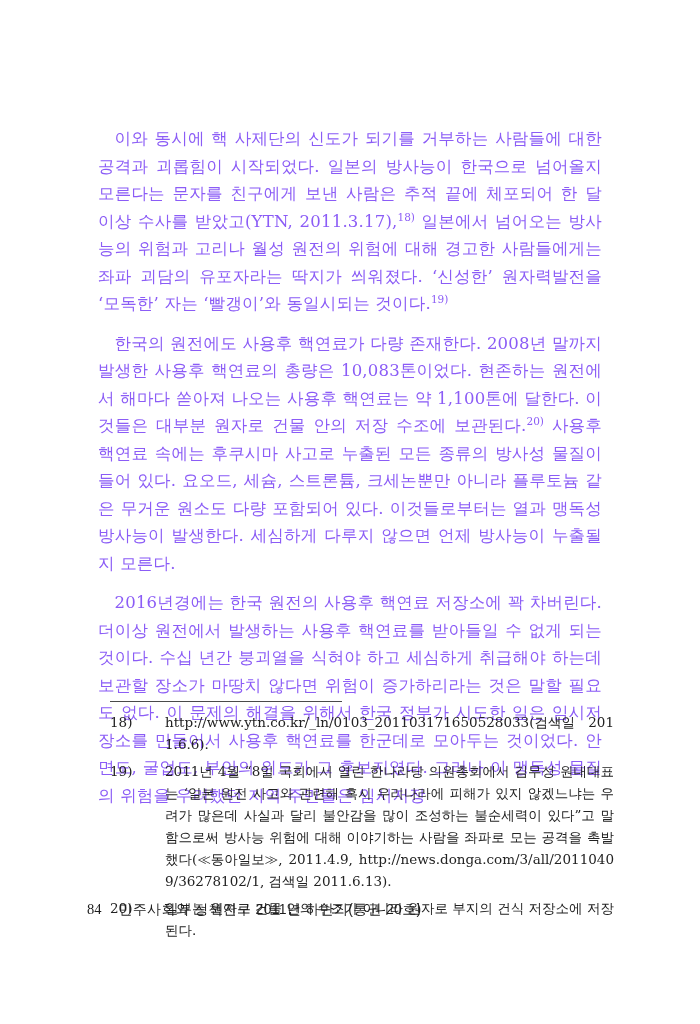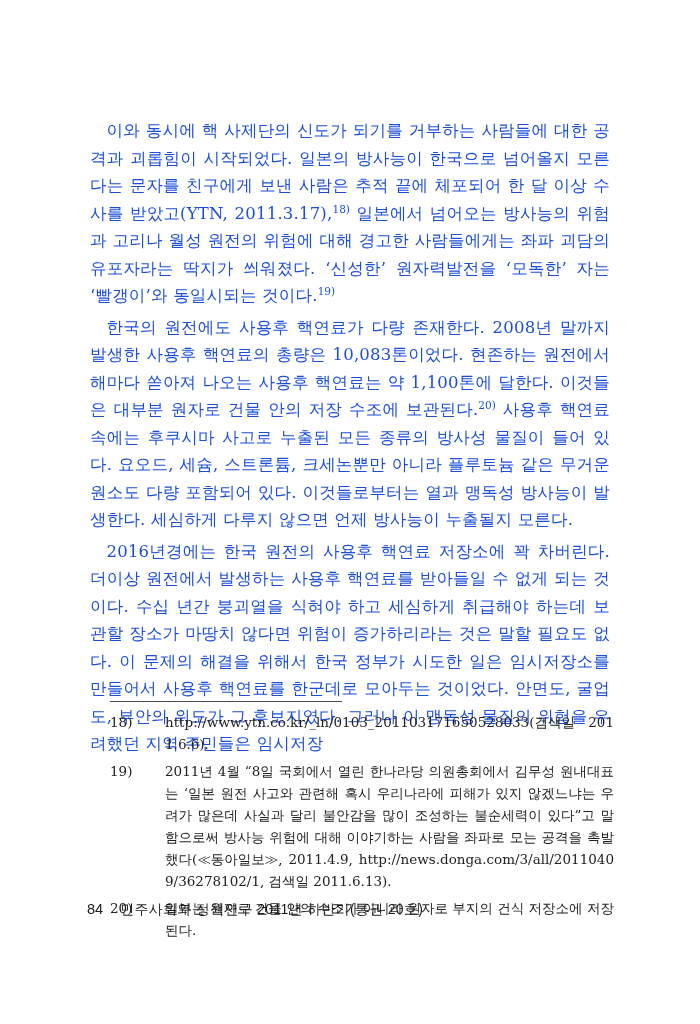--- a/index.html
+++ b/index.html
@@ -15,24 +15,24 @@
     overflow: hidden;
     font-family: "DejaVu Serif", serif;
   }
   .body-text {
     position: absolute;
     left: 86px;
     top: 113px;
     width: 528px;
   }
   .body-p {
-    margin: 4px;
+    margin: 12px;
     font-size: 16.5px;
     line-height: 27.5px;
-    color: #1d4ed8;
+    color: #8b5cf6;
     text-align: justify;
     text-indent: 1em;
     word-break: break-all;
     letter-spacing: 0.2px;
   }
   .fn-ref {
     font-size: 10.5px;
     line-height: 0;
     letter-spacing: 0;
   }
@@ -66,21 +66,21 @@
   }
   .footer {
     position: absolute;
     left: 87px;
     top: 901px;
     display: flex;
     align-items: baseline;
     color: #1c1c1c;
   }
   .footer .page-num {
-    font-family: Liberation Sans, sans-serif;
+    font-family: Liberation Serif, serif;
     font-size: 14.5px;
     margin-right: 17px;
   }
   .footer .journal {
     font-family: "Liberation Sans", sans-serif;
     font-weight: 400;
     font-size: 14px;
     letter-spacing: 0.3px;
   }
 </style>

